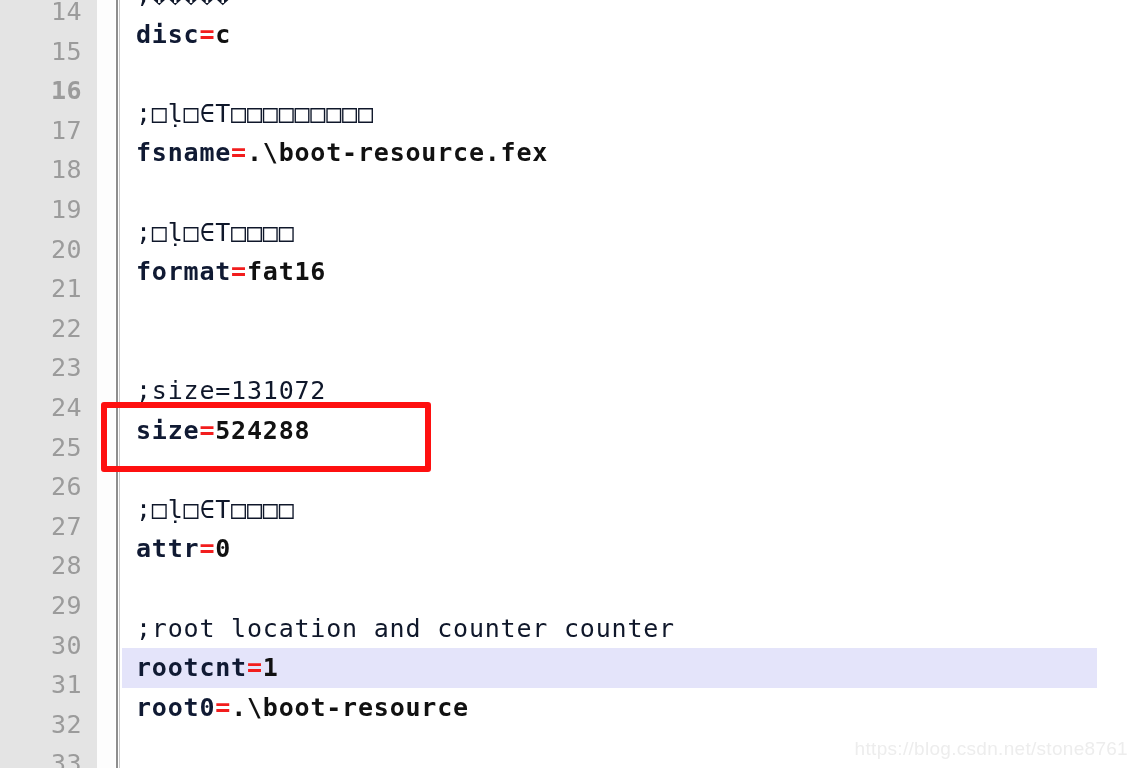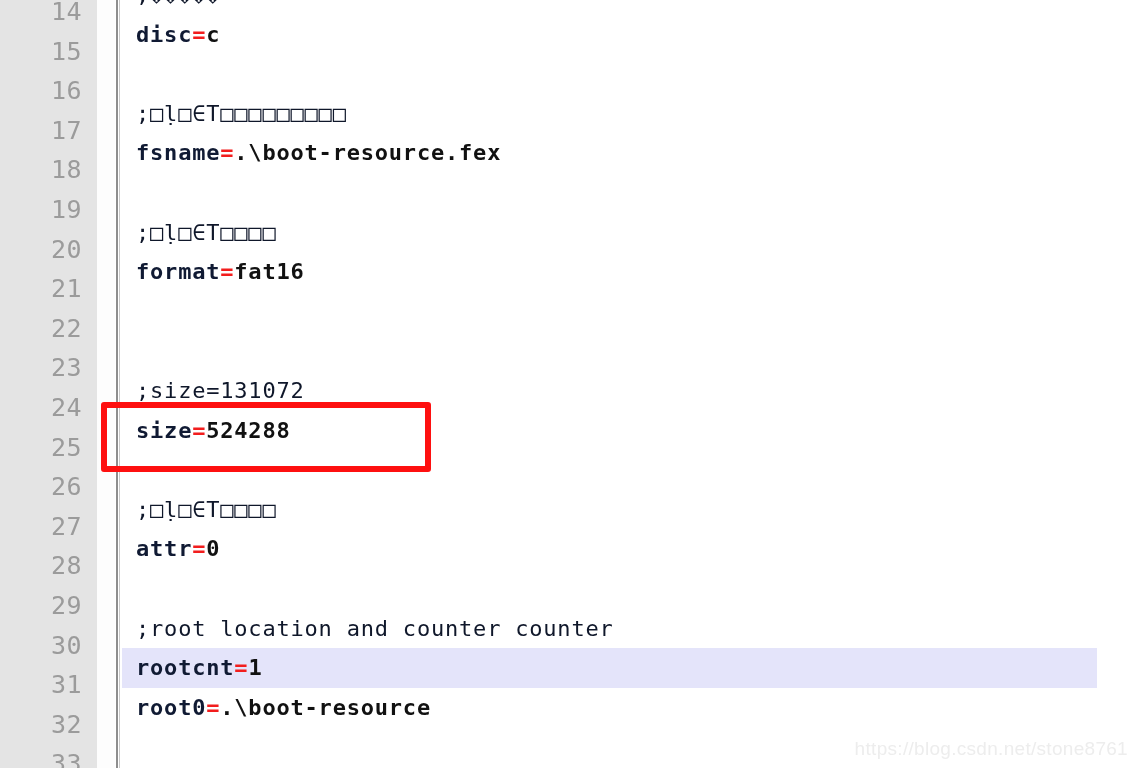--- a/index.html
+++ b/index.html
@@ -98,21 +98,21 @@
     color: #9b9b9b;
     font-size: 25px;
     font-family: "DejaVu Sans Mono", "Liberation Mono", monospace;
     letter-spacing: 0.5px;
     z-index: 2;
   }
   .code {
     position: absolute;
     left: 136px;
     top: 0;
-    font-size: 22px;
+    font-size: 25px;
     font-family: "DejaVu Sans Mono", "Liberation Mono", monospace;
     letter-spacing: 0.8px;
     white-space: pre;
     z-index: 2;
   }
 
   .tok-key    { color: #101a33; font-weight: bold; }
   .tok-eq     { color: #f21d1d; font-weight: bold; }
   .tok-val    { color: #111111; font-weight: bold; }
   .tok-comment{ color: #0f172a; }
@@ -149,21 +149,21 @@
 
 <div id="editor">
 
   <div class="gutter"></div>
   <div class="gutter-gap"></div>
   <div class="fold-rail"></div>
 
   <div class="rows" id="rows">
       <div class="row" style="position: absolute; left: 0px; top: -25px; width: 1136px;"><span class="lineno">14</span><span class="code"><span class="tok-comment">;�����</span></span></div>
       <div class="row" style="position: absolute; left: 0px; top: 14.6px; width: 1136px;"><span class="lineno">15</span><span class="code"><span class="tok-key">disc</span><span class="tok-eq">=</span><span class="tok-val">c</span></span></div>
-      <div class="row" style="position: absolute; left: 0px; top: 54.2px; width: 967px;"><span class="lineno">16</span><span class="code"></span></div>
+      <div class="row" style="position: absolute; left: 0px; top: 54.2px; width: 967px; font-weight: bold;"><span class="lineno">16</span><span class="code"></span></div>
       <div class="row" style="position: absolute; left: 0px; top: 93.8px; width: 1136px;"><span class="lineno">17</span><span class="code"><span class="tok-comment">;□ḷ□∈T□□□□□□□□□</span></span></div>
       <div class="row" style="position: absolute; left: 0px; top: 133.4px; width: 1136px;"><span class="lineno">18</span><span class="code"><span class="tok-key">fsname</span><span class="tok-eq">=</span><span class="tok-val">.\boot-resource.fex</span></span></div>
       <div class="row" style="position: absolute; left: 0px; top: 173px; width: 1136px;"><span class="lineno">19</span><span class="code"></span></div>
       <div class="row" style="position: absolute; left: 0px; top: 212.6px; width: 1136px;"><span class="lineno">20</span><span class="code"><span class="tok-comment">;□ḷ□∈T□□□□</span></span></div>
       <div class="row" style="position: absolute; left: 0px; top: 252.2px; width: 1136px;"><span class="lineno">21</span><span class="code"><span class="tok-key">format</span><span class="tok-eq">=</span><span class="tok-val">fat16</span></span></div>
       <div class="row" style="position: absolute; left: 0px; top: 291.8px; width: 1136px;"><span class="lineno">22</span><span class="code"></span></div>
       <div class="row" style="position: absolute; left: 0px; top: 331.4px; width: 1136px;"><span class="lineno">23</span></div>
       <div class="row" style="position: absolute; left: 0px; top: 371px; width: 1136px;"><span class="lineno">24</span><span class="code"><span class="tok-comment">;size=131072</span></span></div>
       <div class="row" style="position: absolute; left: 0px; top: 410.6px; width: 1136px;"><span class="lineno">25</span><span class="code"><span class="tok-key">size</span><span class="tok-eq">=</span><span class="tok-val">524288</span></span></div>
       <div class="row" style="position: absolute; left: 0px; top: 450.2px; width: 1136px;"><span class="lineno">26</span><span class="code"></span></div>

